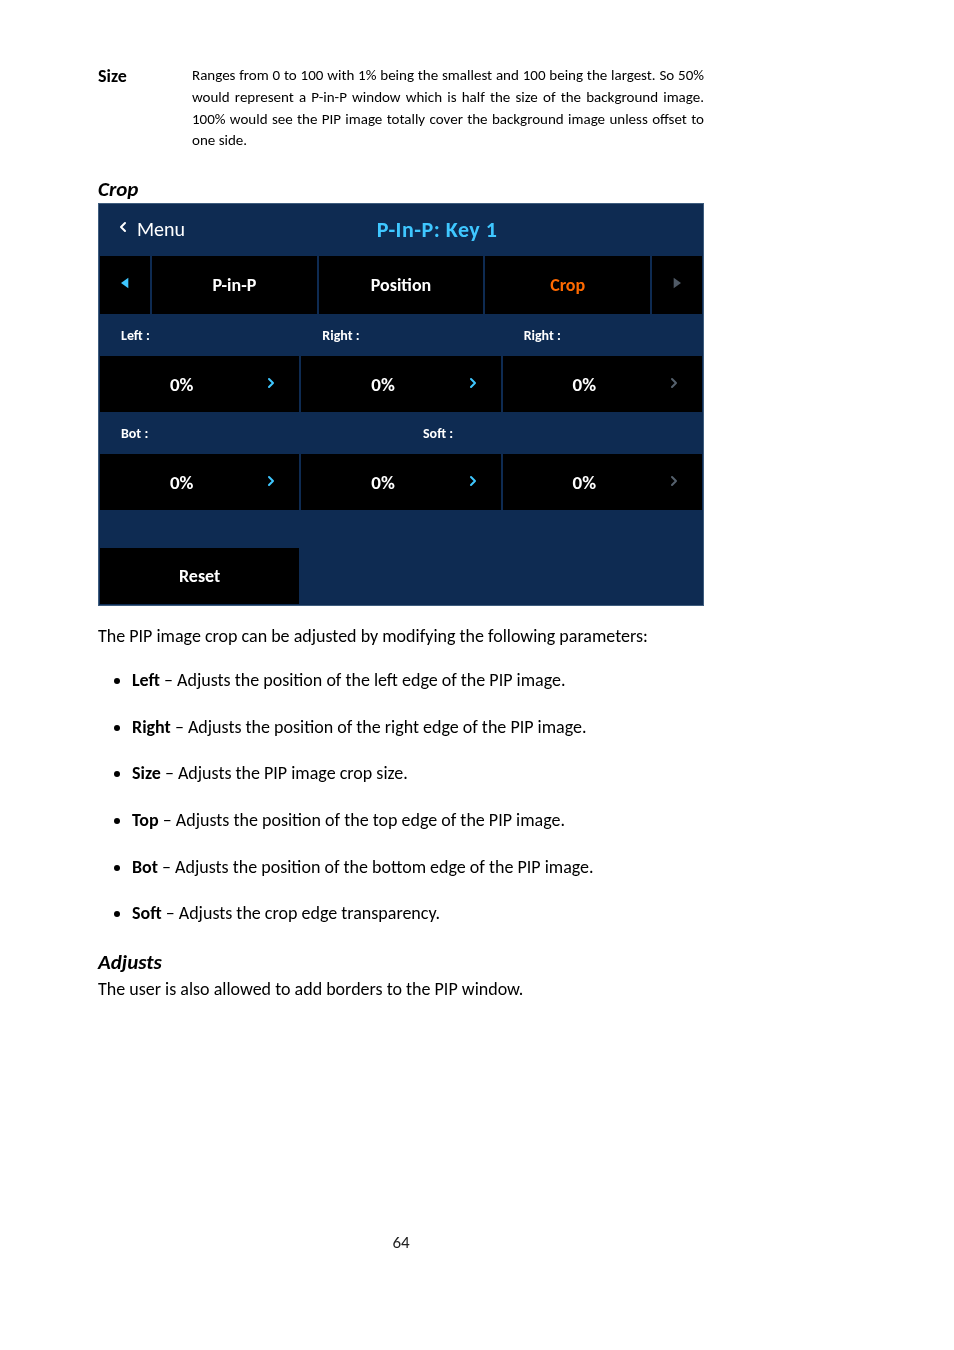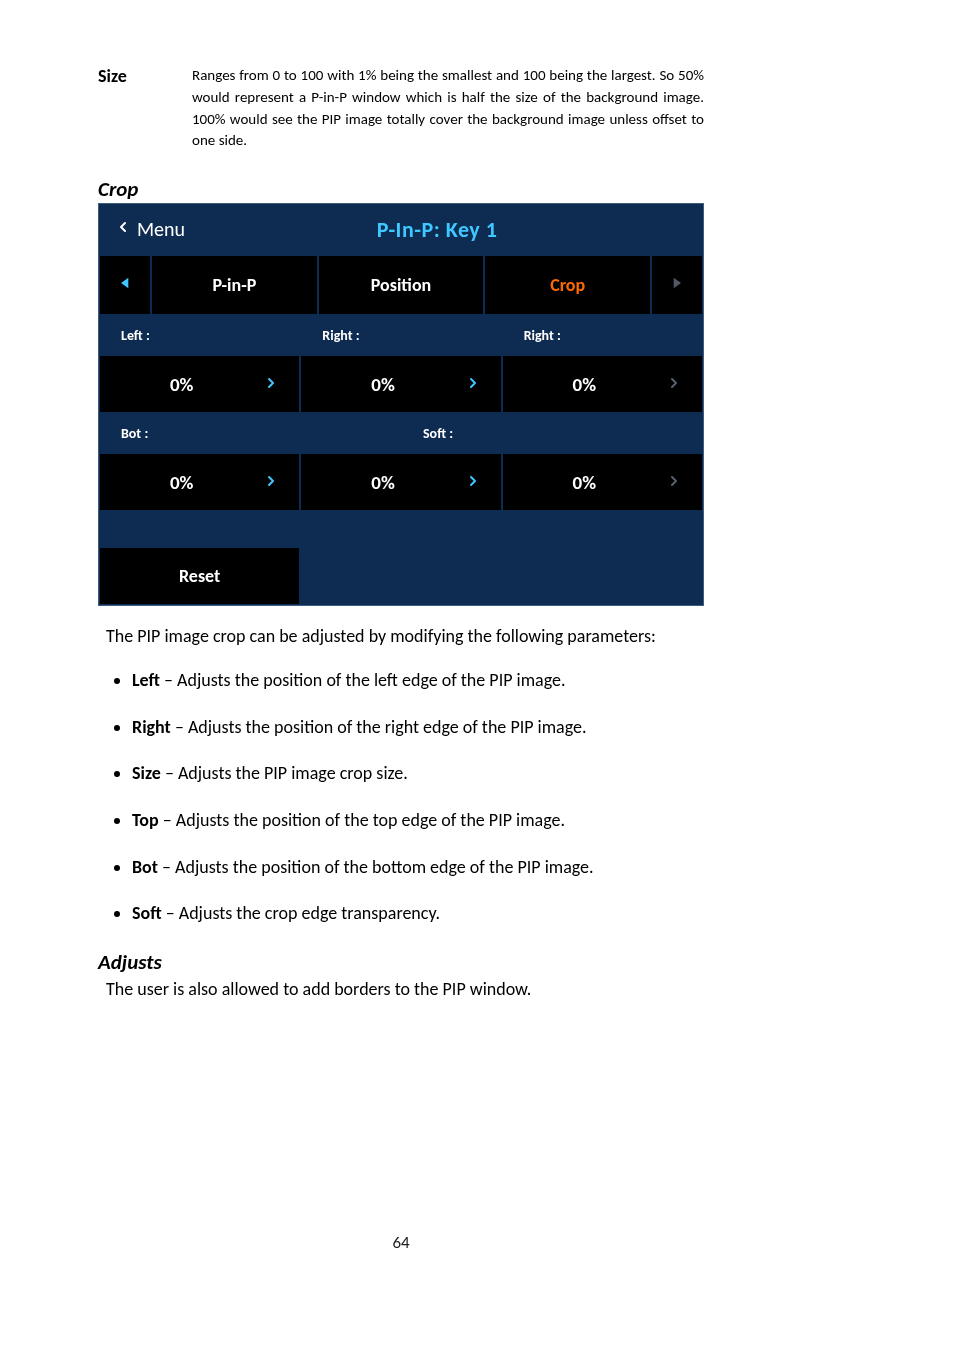--- a/index.html
+++ b/index.html
@@ -164,21 +164,21 @@
     align-items: center;
     justify-content: center;
     font-size: 18px;
     font-weight: 800;
     box-sizing: border-box;
   }
   .reset-fill { flex: 1; background: #0e2b52; }
 
   .body-para {
     font-size: 18px;
-    margin: 18px 0 10px 8px;
+    margin: 18px 0 10px 0;
     line-height: 1.4;
   }
 
   ul.params {
     margin: 0 0 20px 34px;
     padding: 0;
   }
   ul.params li {
     font-size: 18px;
     line-height: 1.7;

